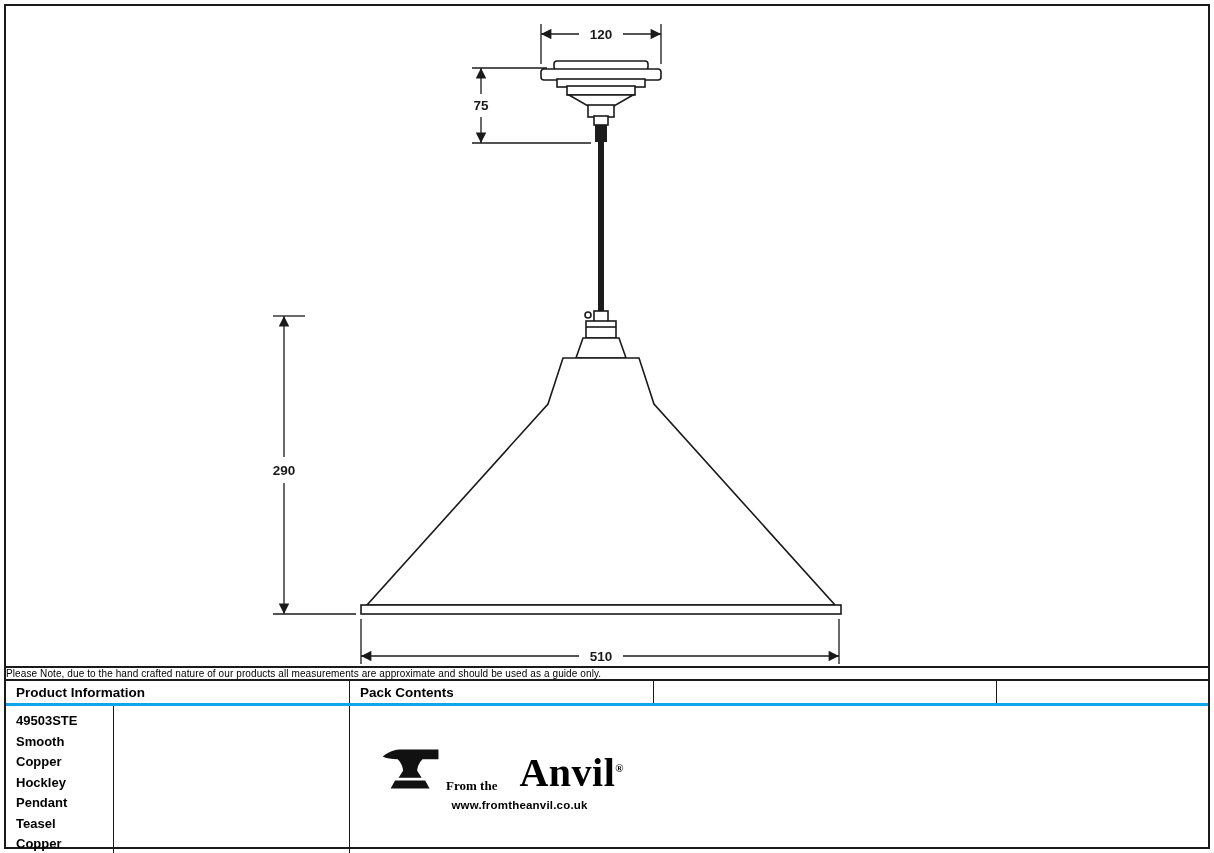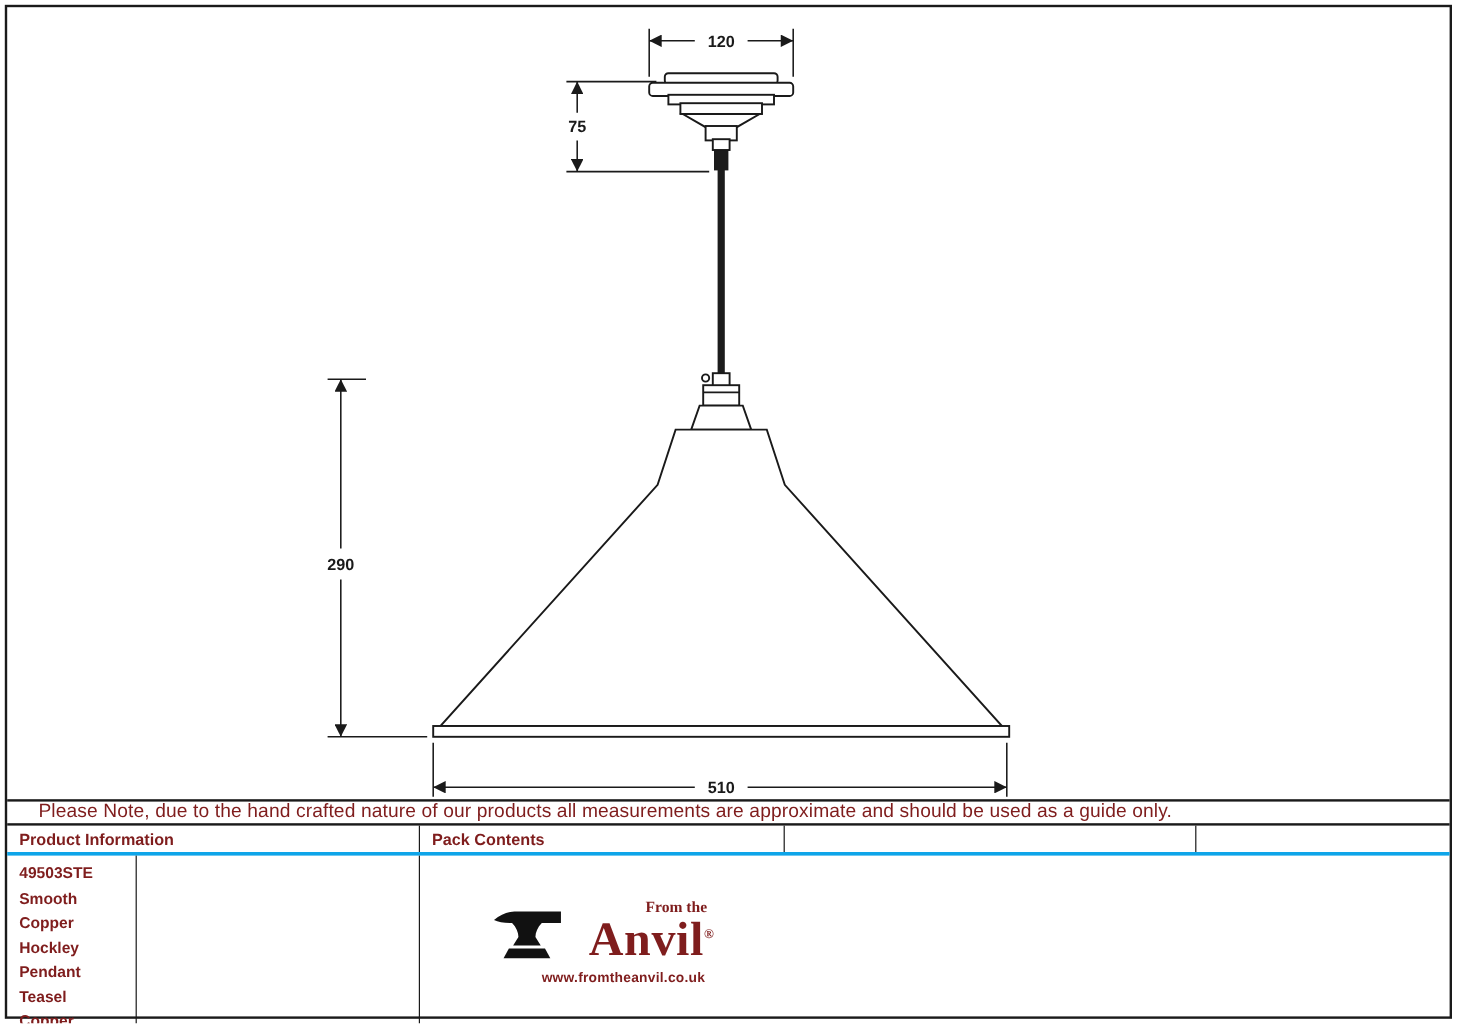--- a/index.html
+++ b/index.html
@@ -1,42 +1,42 @@
 <!DOCTYPE html>
 <html><head>
 <meta charset="utf-8">
 <style>
   html,body{margin:0;padding:0;background:#fff;}
   .page{
     position:relative;
     width:1214px;height:853px;
     background:#fff;
     font-family:"Liberation Sans","DejaVu Sans",sans-serif;
-    color:#7f1d1d;
+    color:#000000;
     overflow:hidden;
     box-sizing:border-box;
   }
   .frame{
     position:absolute;inset:4px;
     border:2px solid #1a1a1a;
     display:flex;flex-direction:column;
     box-sizing:border-box;
   }
   .drawing-area{
     height:660px;
     position:relative;
   }
   .note-bar{
     height:30px;
     border-top:2px solid #1a1a1a;
     border-bottom:2px solid #1a1a1a;
     box-sizing:border-box;
     display:flex;align-items:center;
-    padding-left:26px;
-    font-size:16px;
+    padding-left:0;
+    font-size:10px;
     letter-spacing:.1px;
   }
   .hdr-row{
     display:grid;
     grid-template-columns:344px 304px 343px 1fr;
     border-bottom:3px solid #0ea5e9;
     box-sizing:border-box;
   }
   .hdr-cell{
     font-size:13.5px;font-weight:700;
@@ -59,21 +59,21 @@
   }
   .body-cell:last-child{border-right:none;padding:0;}
   .pack-footer{margin-top:20px;}
   
   .logo-cell{
     display:flex;flex-direction:column;
     align-items:center;justify-content:center;
   }
   .logo-row{display:flex;align-items:flex-end;gap:4px;}
   .anvil-icon{flex:0 0 auto;}
-  .logo-text{display:flex;flex-direction:column;align-items:flex-end;line-height:1;}
+  .logo-text{display:flex;flex-direction:row;align-items:flex-end;line-height:1;}
   .from-the{
     font-family:"Liberation Serif","DejaVu Serif",serif;
     font-size:13px;font-weight:700;
     align-self:flex-end;
     margin-bottom:1px;margin-right:6px;
   }
   .brand{
     font-family:"Liberation Serif","DejaVu Serif",serif;
     font-size:40px;font-weight:700;
     letter-spacing:.5px;

